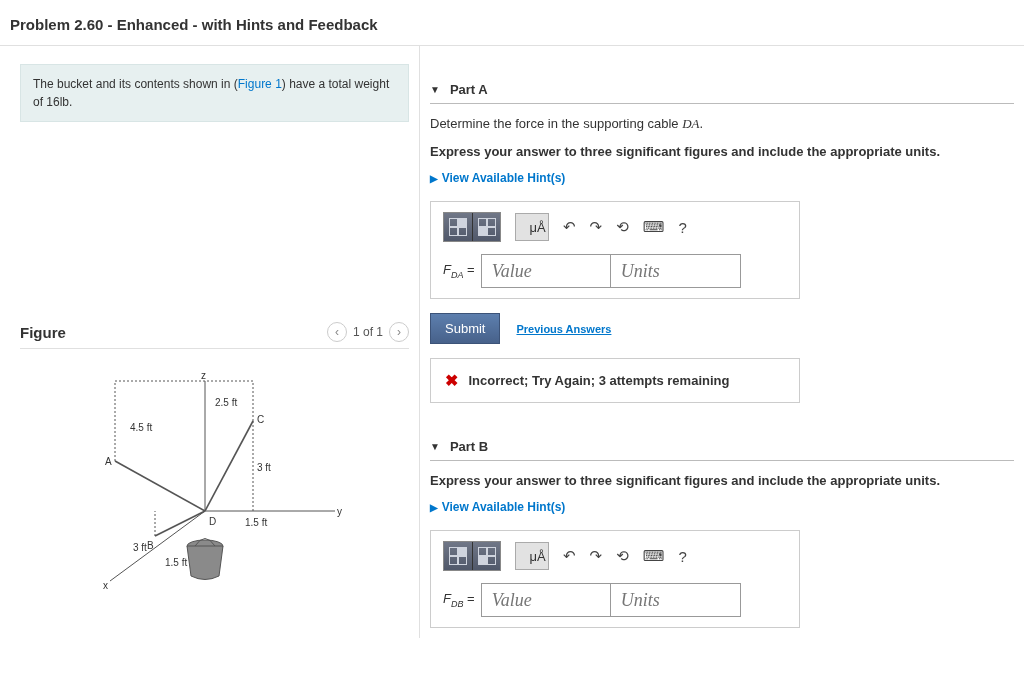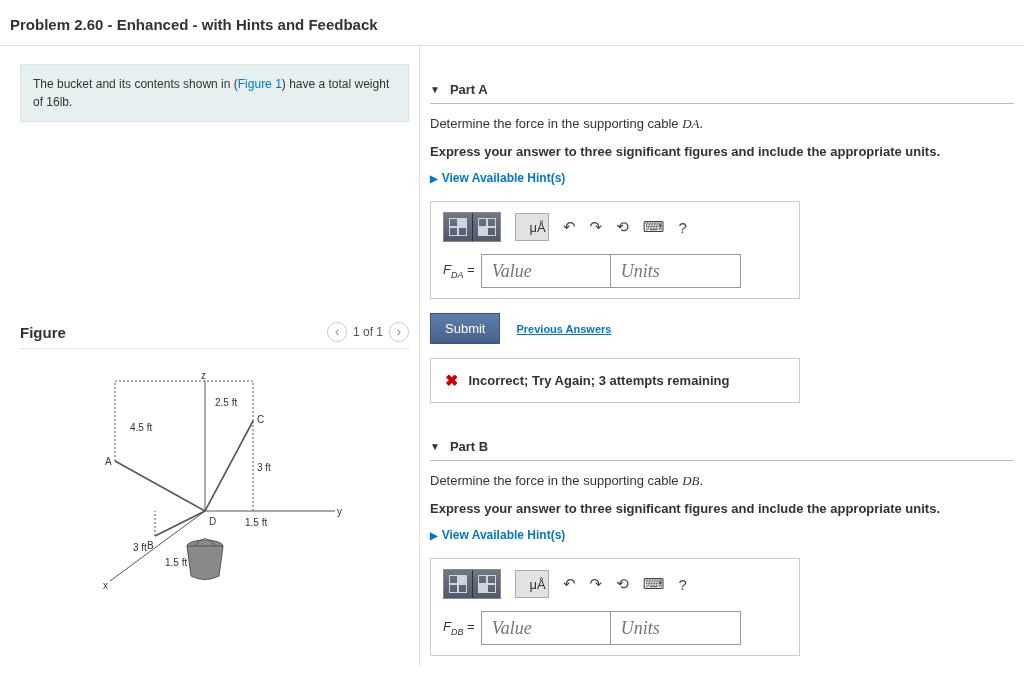--- a/index.html
+++ b/index.html
@@ -366,23 +366,20 @@
         <span class="x">✖</span>
         <span>Incorrect; Try Again; 3 attempts remaining</span>
       </div>
     </div>
 
     <div class="part">
       <div class="part-header">
         <span class="caret">▼</span>
         <h3>Part B</h3>
       </div>
-      <p class="prompt">
-        <span>Determine the force in the supporting cable </span><span class="serif-i">DB</span><span>.</span>
-      </p>
       <p class="bold-line">Express your answer to three significant figures and include the appropriate units.</p>
       <div class="hints-link">
         <span class="tri">▶</span>
         <span>View Available Hint(s)</span>
       </div>
 
       <div class="answer-wrap">
         <div class="toolbar">
           <div class="eq-btn-group">
             <span class="eq-btn">

